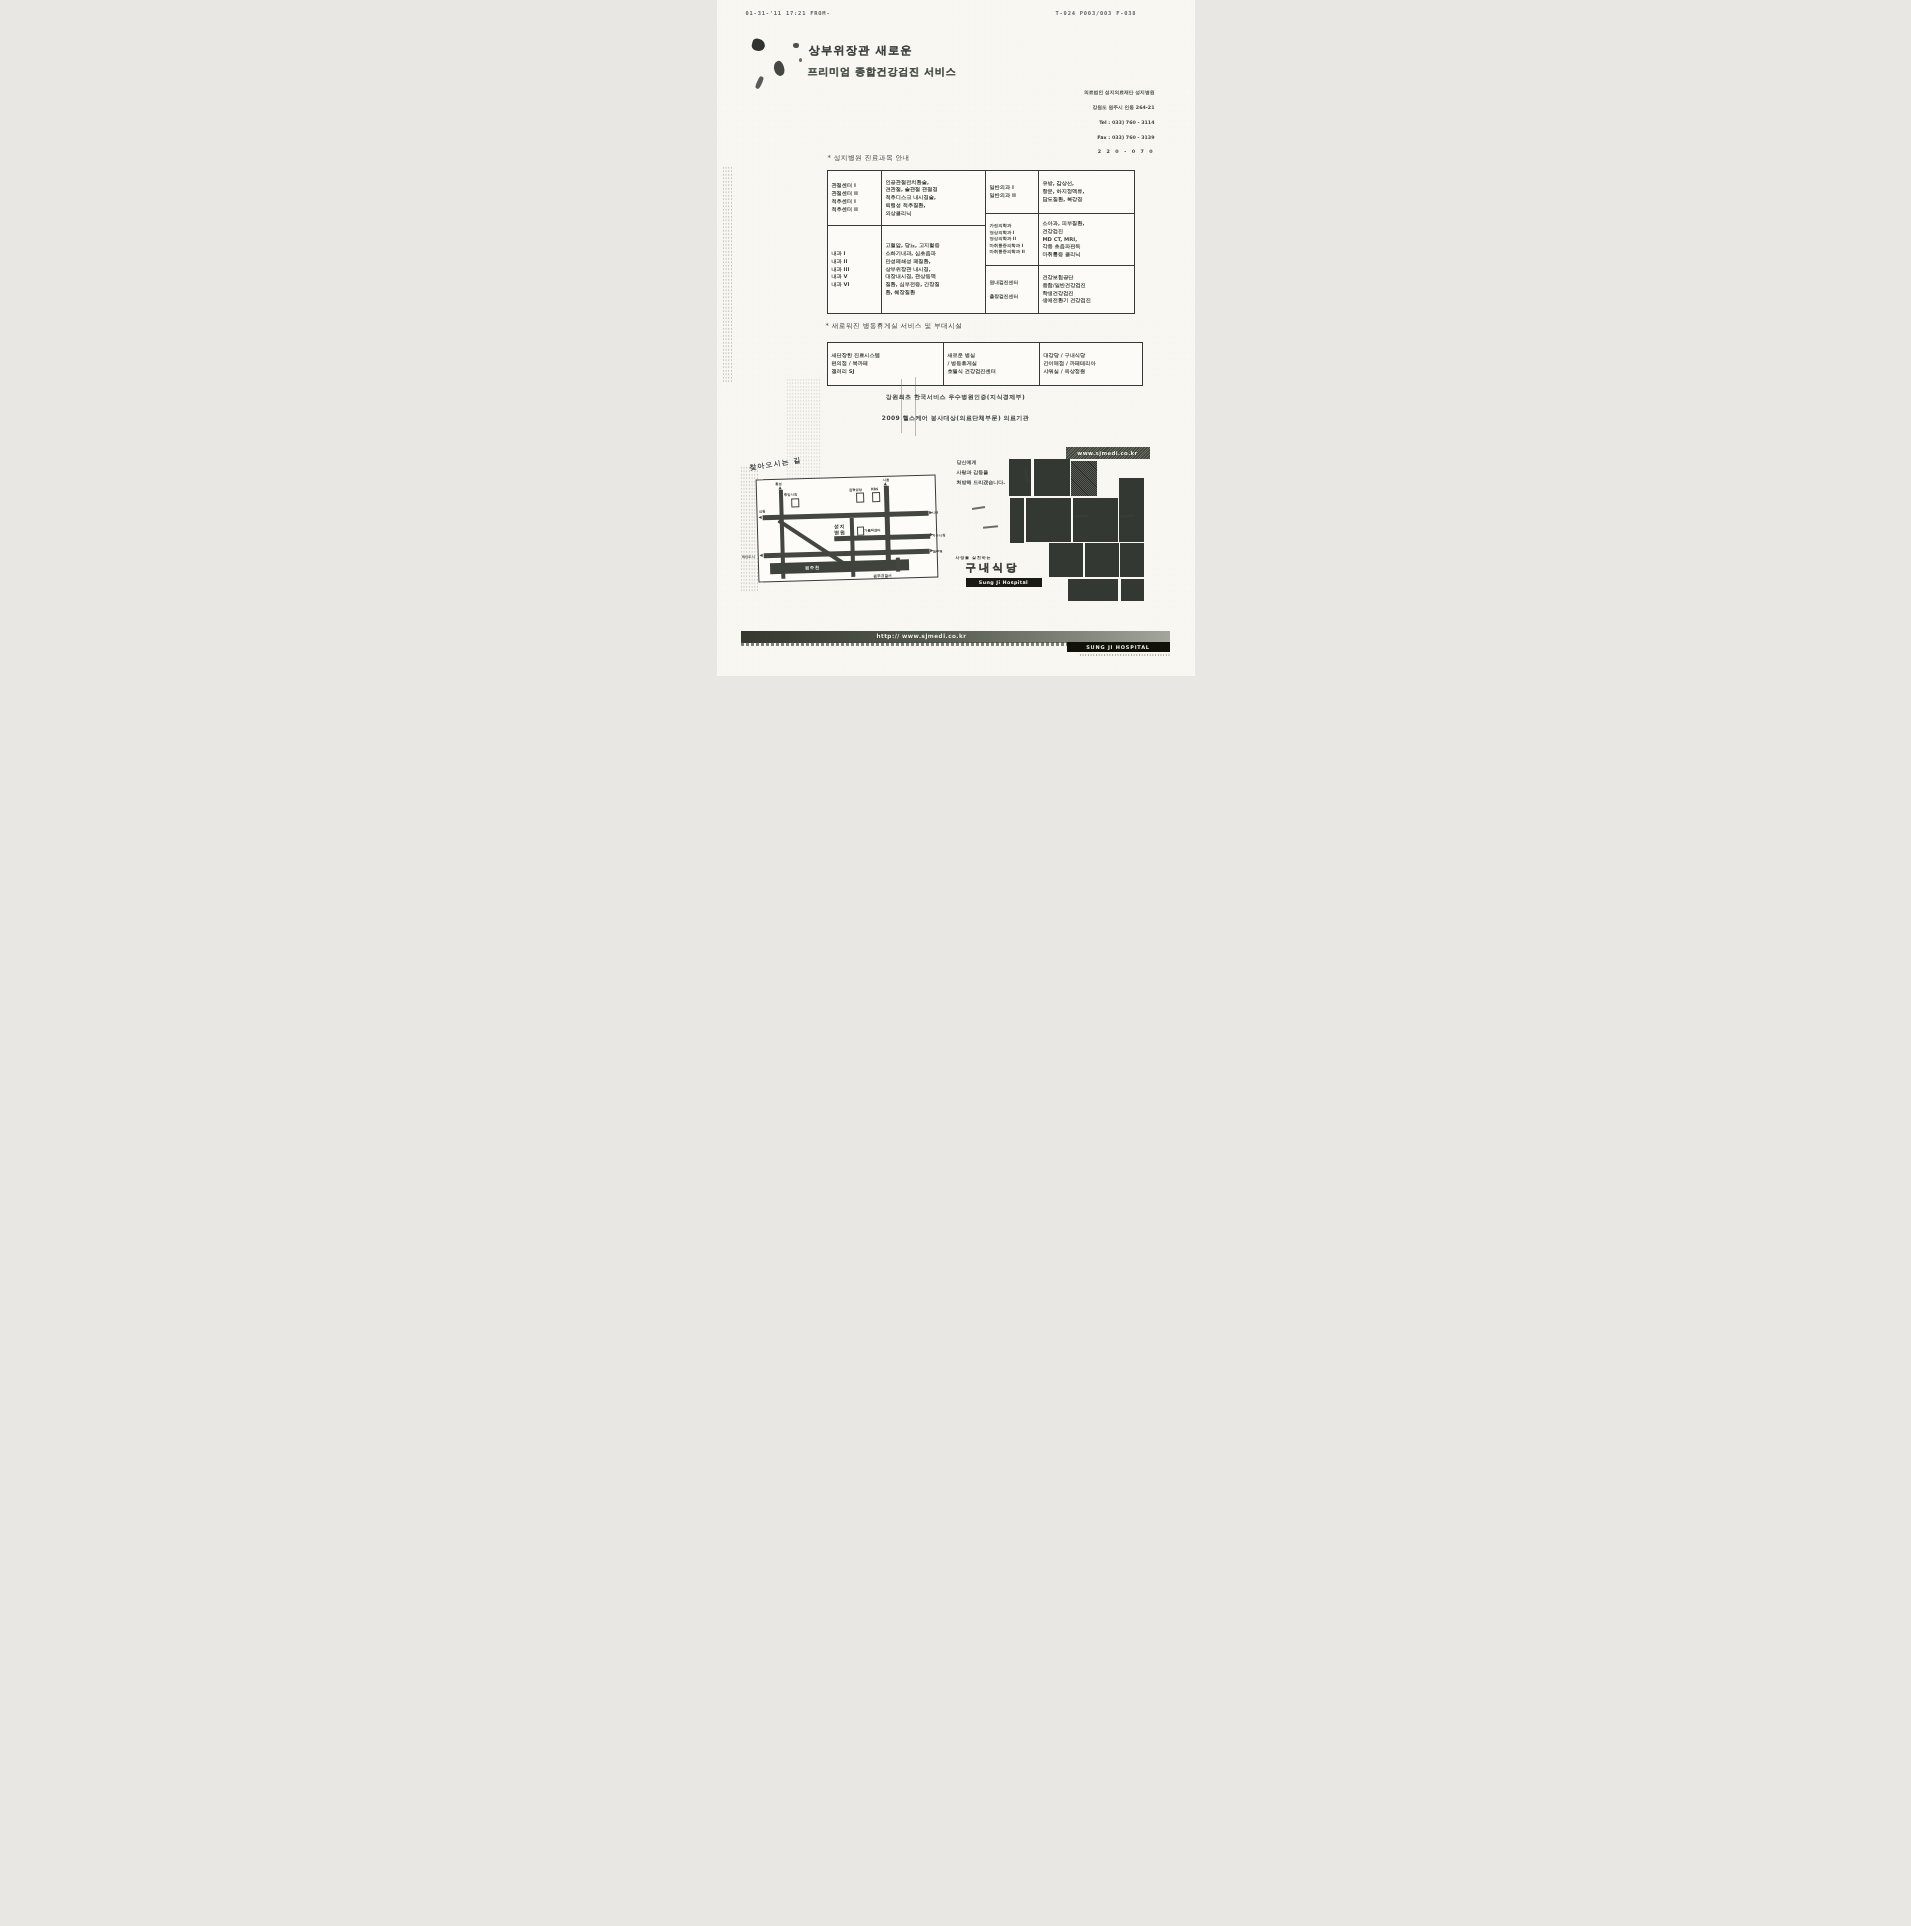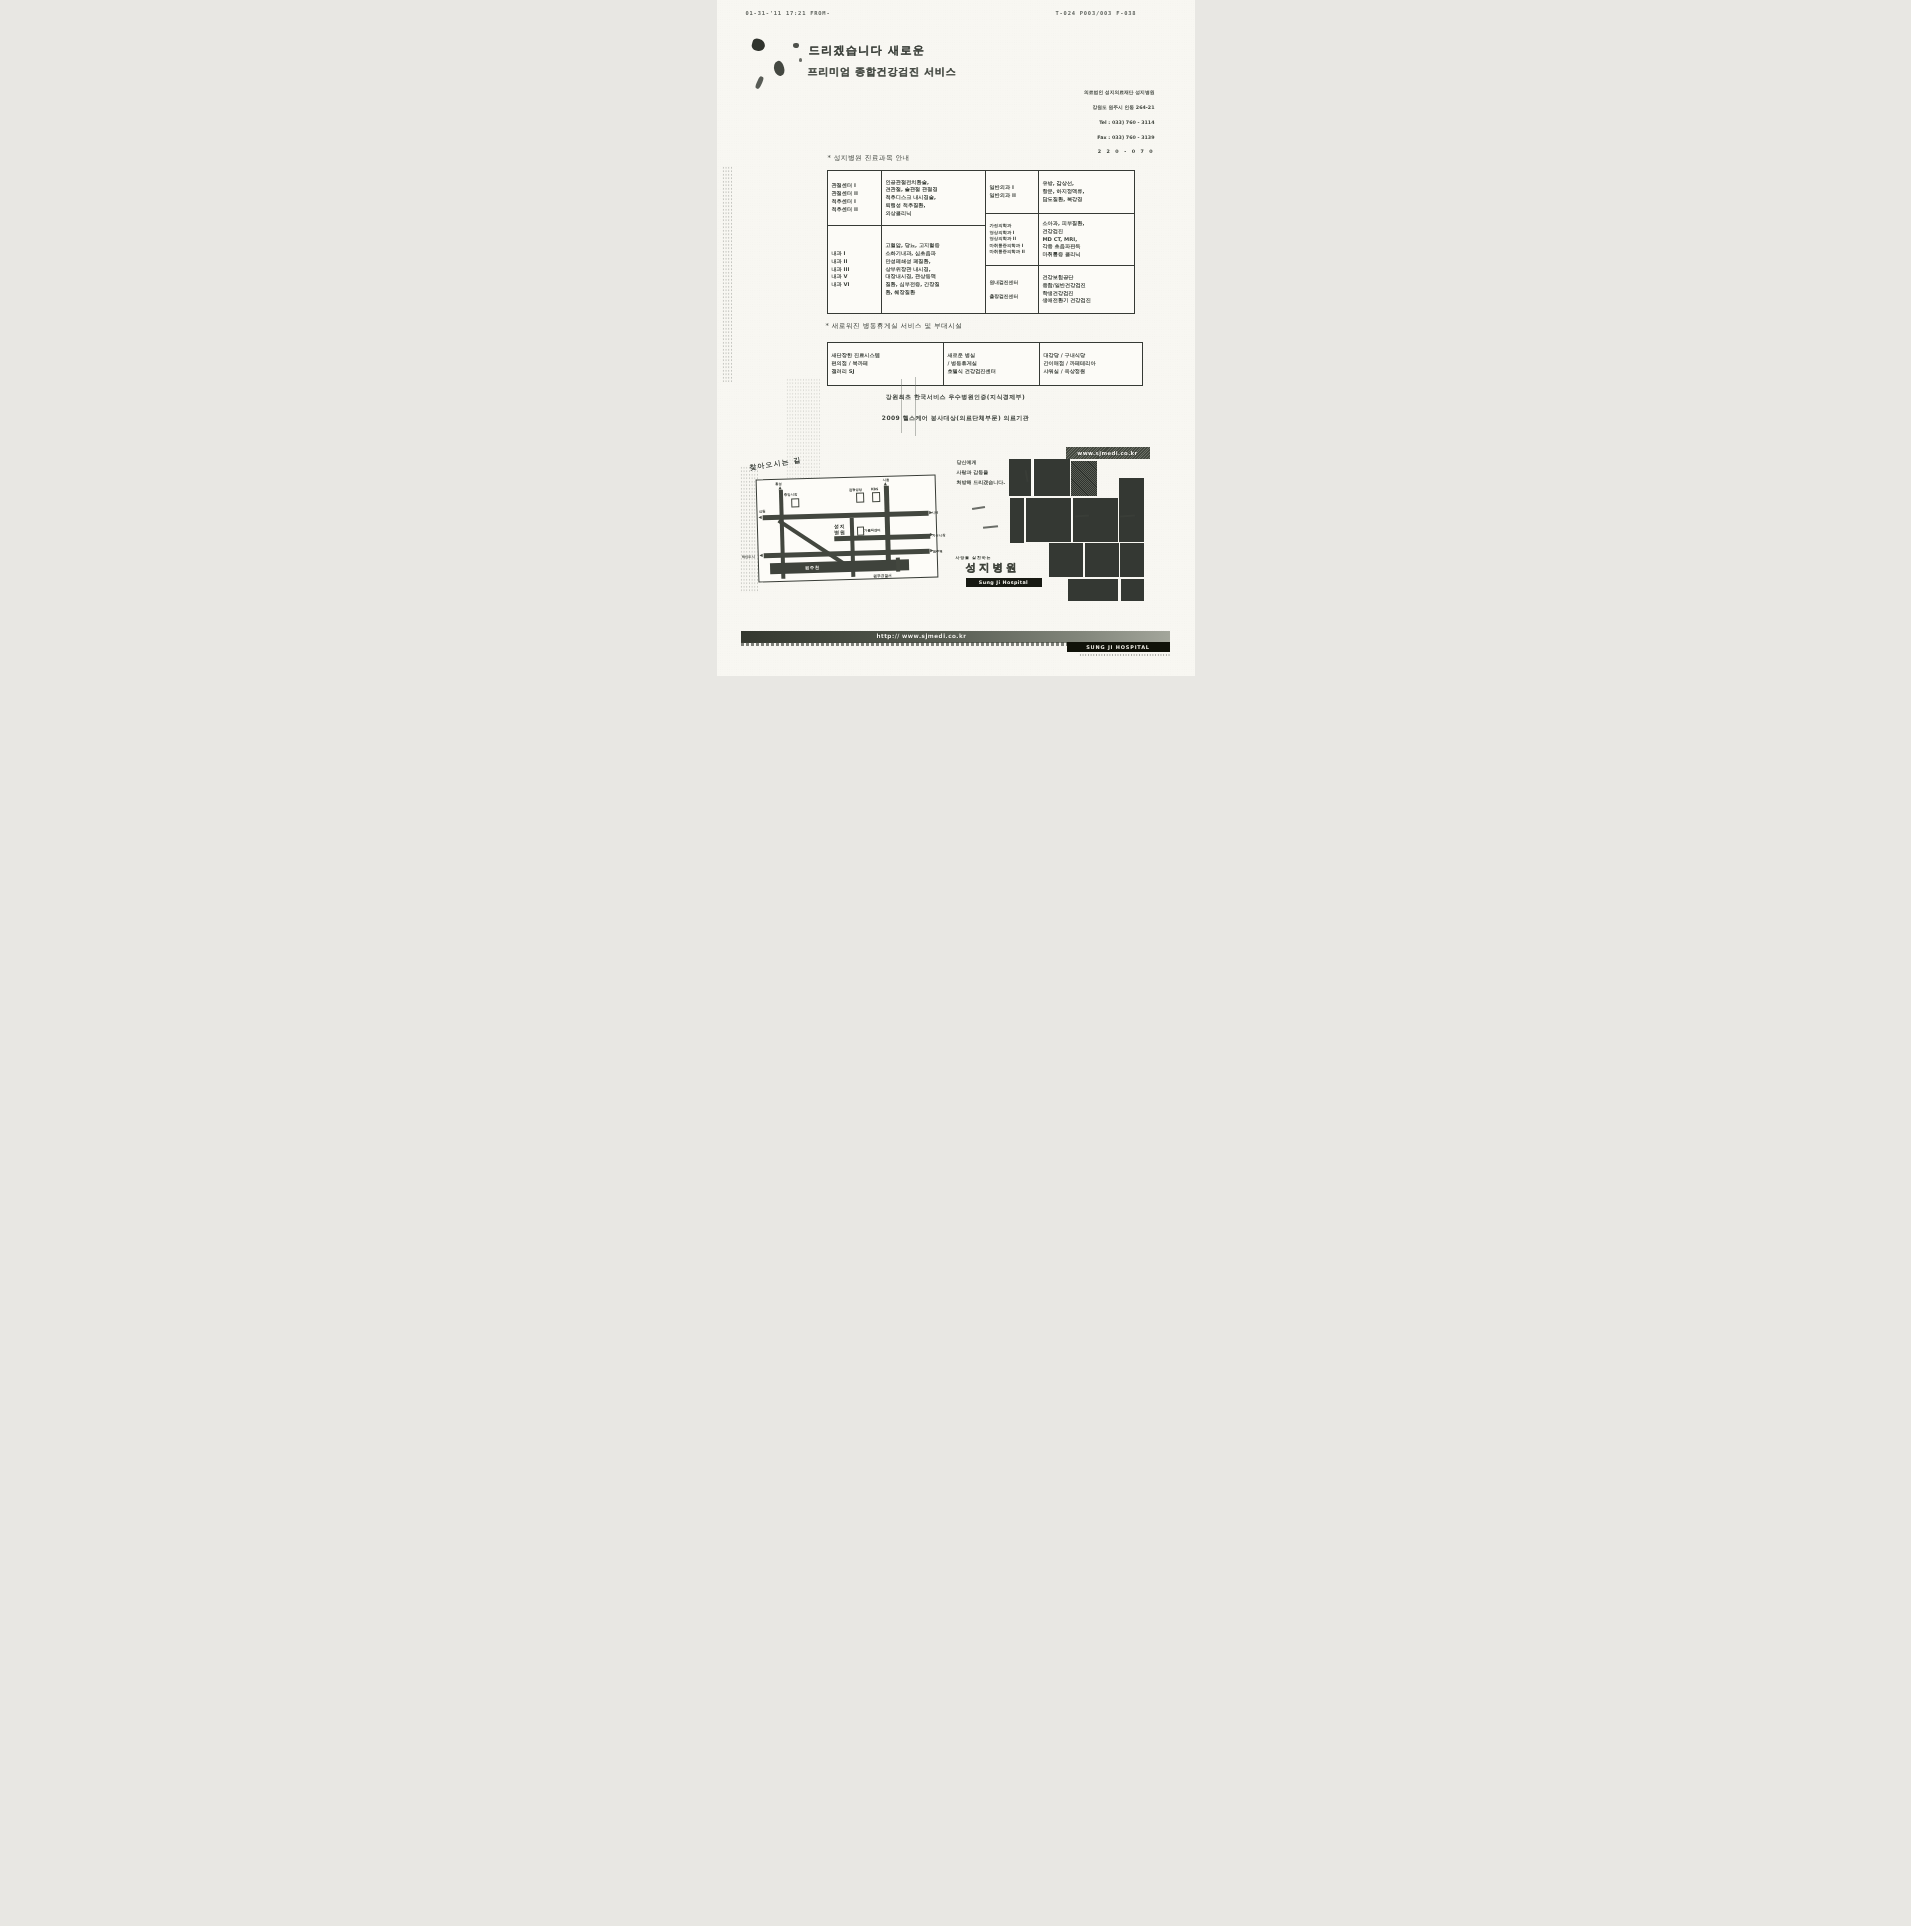--- a/index.html
+++ b/index.html
@@ -115,21 +115,21 @@
   <div class="blob b1"></div>
   <div class="blob b2"></div>
   <div class="blob b3"></div>
   <div class="blob b4"></div>
   <div class="blob b5"></div>
   <div class="noisestrip n1"></div>
   <div class="noisestrip n2"></div>
   <div class="noisestrip n3"></div>
   <div class="noisestrip n4"></div>
 
-  <div class="title1">드리겠습니다 새로운</div>
+  <div class="title1">상부위장관 새로운</div>
   <div class="title2">프리미엄 종합건강검진 서비스</div>
 
   <div class="contact"><span>의료법인 성지의료재단 성지병원</span><br>
     <span>강원도 원주시 인동 264-21</span><br>
     <span>Tel : 033) 760 - 3114</span><br>
     <span>Fax : 033) 760 - 3139</span><br>
     <span class="code">2 2 0 - 0 7 0</span>
   </div>
 
   <div class="sect sect1">* 성지병원 진료과목 안내</div>
@@ -282,21 +282,21 @@
   <div class="tile" style="left:351px;top:579px;width:50px;height:21.6px;"></div>
   <div class="tile" style="left:404px;top:579px;width:23px;height:21.6px;"></div>
 
   <div class="capmark" style="left:255px;top:507px;width:13px;transform:rotate(-8deg);"></div>
   <div class="capmark" style="left:266px;top:526px;width:15.4px;transform:rotate(-6deg);"></div>
   <div class="capmark" style="left:304px;top:475px;width:11.6px;transform:rotate(80deg);"></div>
   <div class="capmark" style="left:358px;top:515px;width:14px;transform:rotate(-5deg);"></div>
   <div class="capmark" style="left:403px;top:515px;width:15.4px;transform:rotate(-4deg);"></div>
 
   <div class="logotop">사랑을 실천하는</div>
-  <div class="logomain">성지병원</div>
+  <div class="logomain">구내식당</div>
   <div class="logobadge">
     <span>Sung Ji Hospital</span>
   </div>
 
   <div class="fbar">
     <span>http:// www.sjmedi.co.kr</span>
   </div>
   <div class="ftear"></div>
   <div class="fbox">
     <span>SUNG JI HOSPITAL</span>

